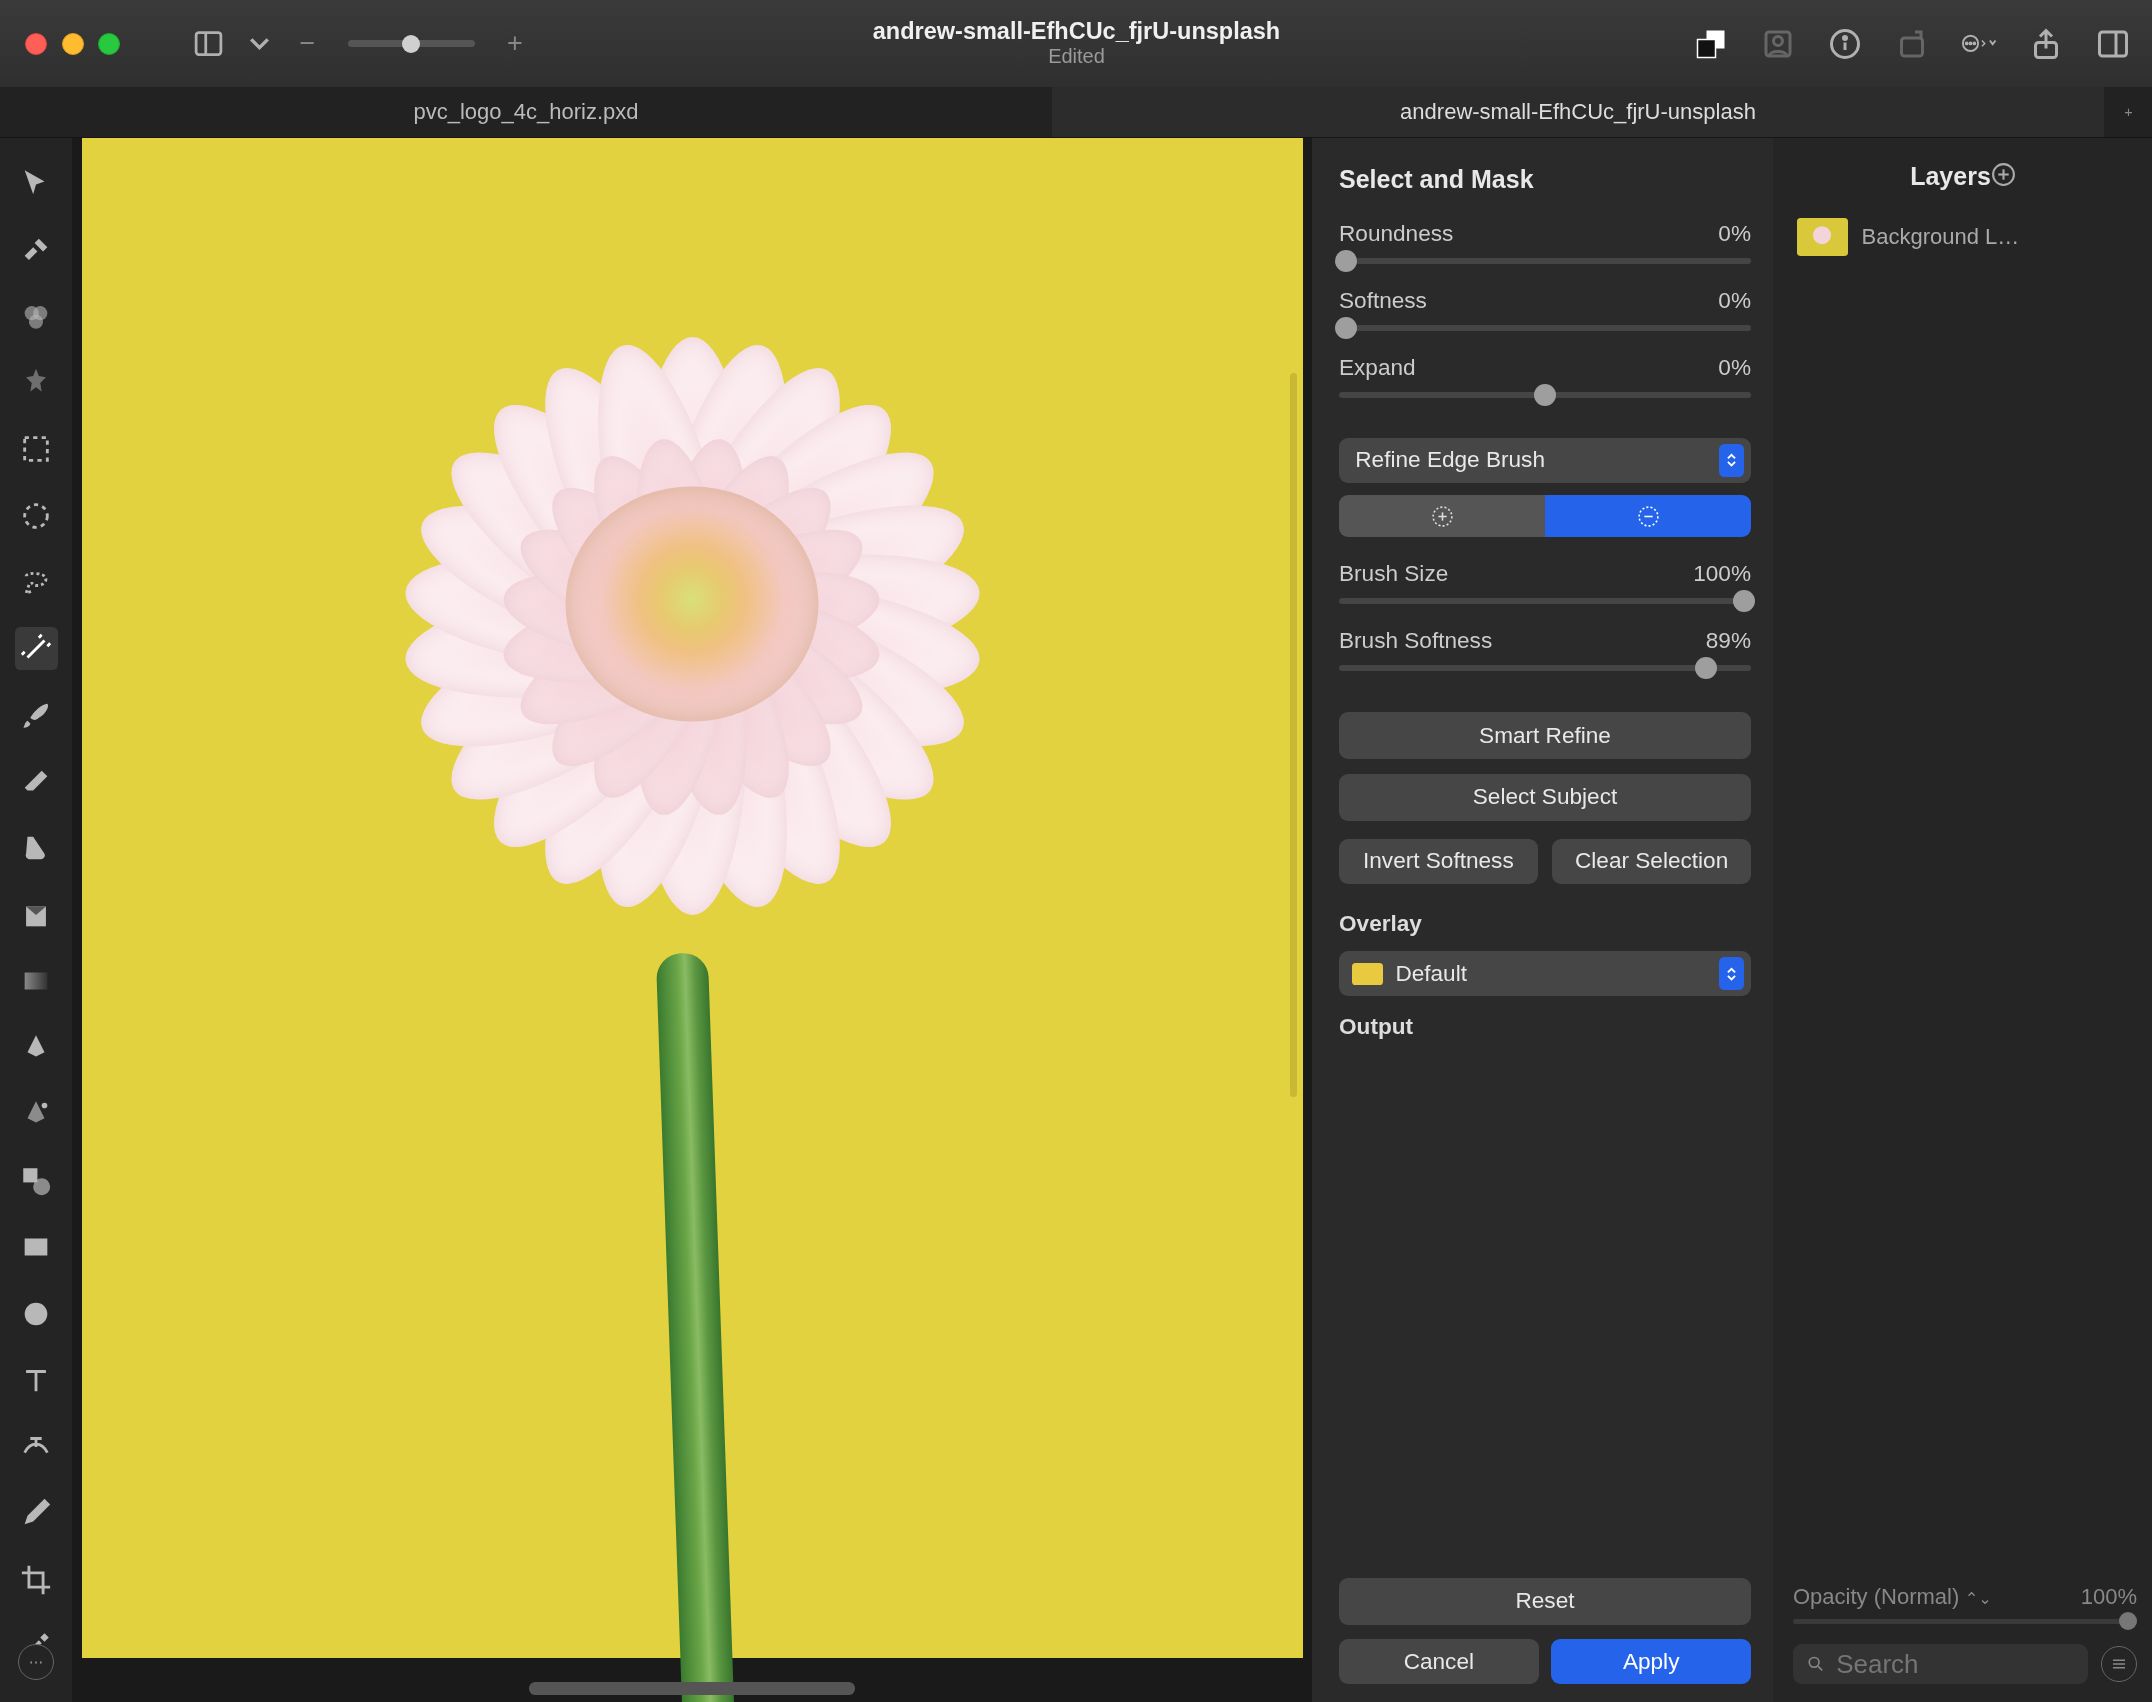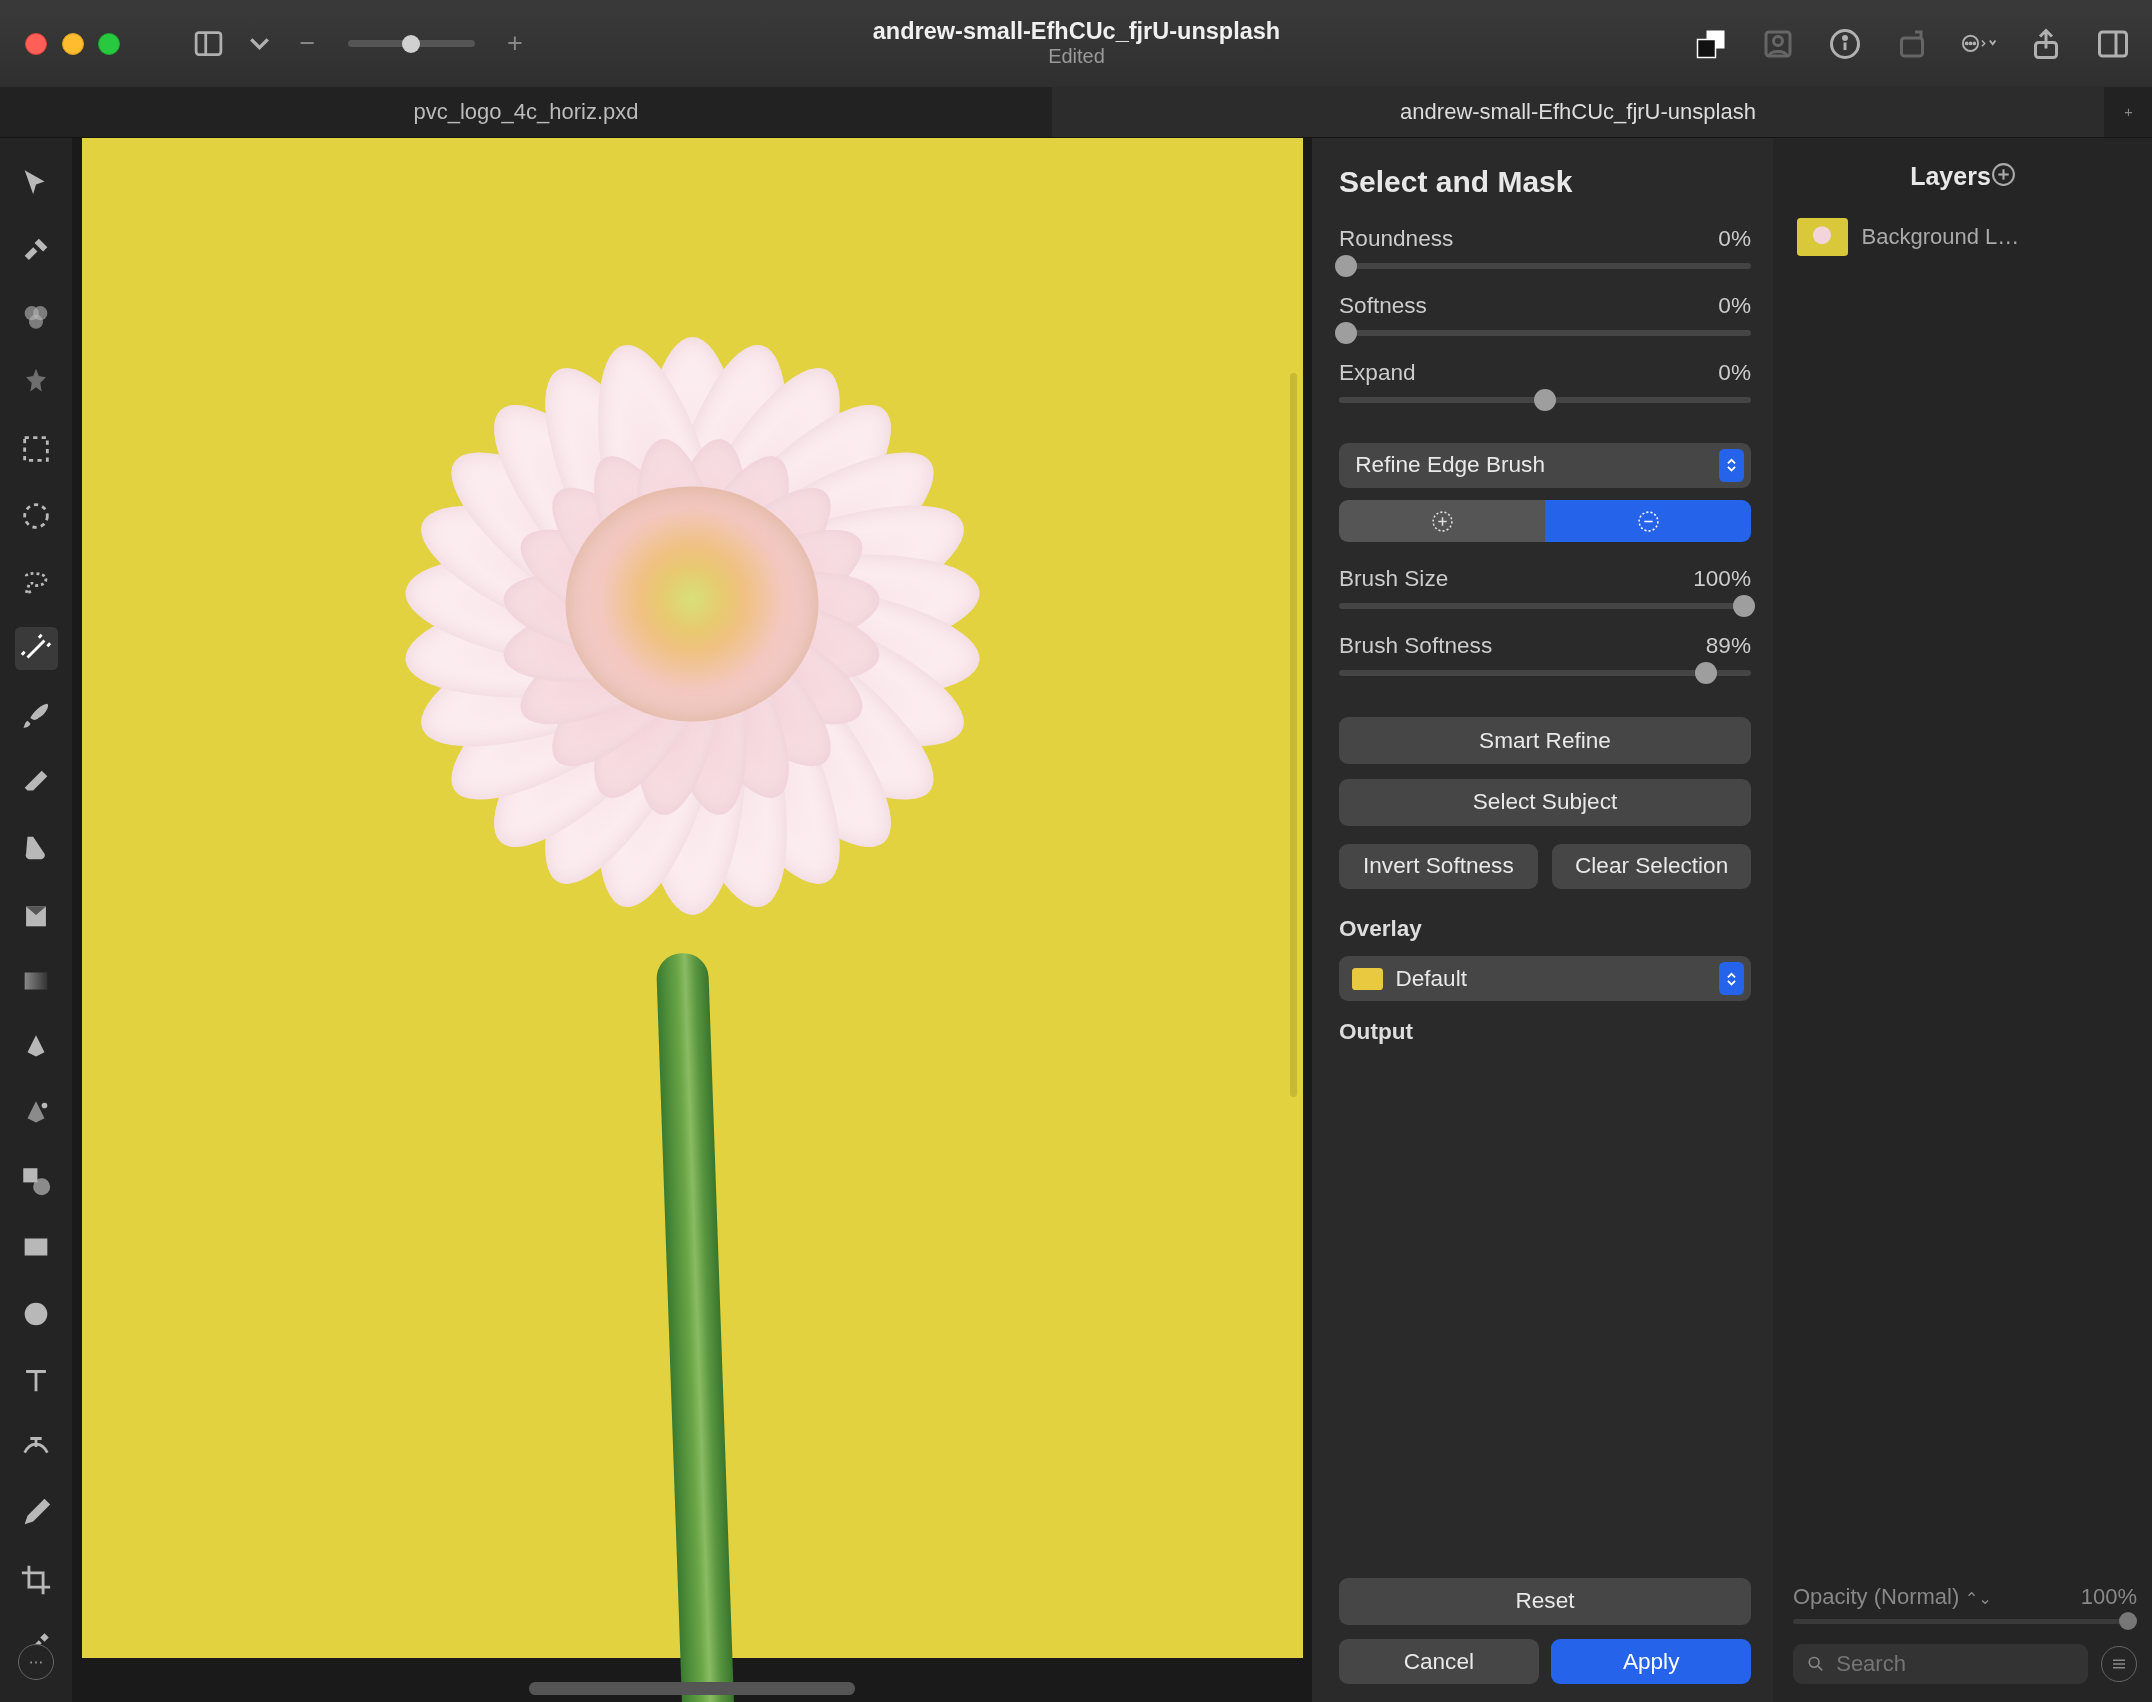--- a/index.html
+++ b/index.html
@@ -48,21 +48,21 @@
 
 
 .flower { position: absolute; left: 50%; top: 127px; transform: translateX(-50%); }
 .petals { position: relative; width: 832px; height: 706px; }
 .petal { position: absolute; background: radial-gradient(ellipse at 50% 100%, #f5d4dc, #fbecef 60%, #f9e8eb); border-radius: 50% 50% 48% 48% / 62% 62% 38% 38%; transform-origin: 50% 100%; box-shadow: inset 0 0 18px rgba(210,160,175,0.3); }
 .center { position: absolute; left: 50%; top: 50%; transform: translate(-50%,-56%); width: 253px; height: 235px; border-radius: 50%; background: radial-gradient(circle at 50% 48%, #d8e07a 0%, #e8c970 18%, #f0c182 30%, #f3c8c0 52%, #f6d4d9 80%); box-shadow: inset 0 0 27px rgba(190,140,80,0.5); }
 .stem { position: absolute; left: calc(50% - 22px); top: 688px; width: 52px; height: 814px; background: linear-gradient(90deg, #3a7a2f, #6aa647 40%, #8abb63 55%, #5a9640 75%, #38752d); border-radius: 25px; transform: rotate(-2deg); }
 
 
 .panel { width: 461px; background: #2a2a2a; padding: 27px 22px 18px 27px; overflow-y: auto; position: relative; }
-.panel-title { color: #e8e8e8; font-size: 30px; font-weight: 600; margin-bottom: 27px; }
+.panel-title { color: #e8e8e8; font-size: 25px; font-weight: 600; margin-bottom: 27px; }
 
 .param-row { margin-bottom: 5px; }
 .param-head { display: flex; justify-content: space-between; color: #ccc; font-size: 22.6px; margin-bottom: 11px; }
 .slider-track { height: 6.3px; background: #454545; border-radius: 3.6px; position: relative; margin-bottom: 23.5px; }
 .slider-thumb { width: 22px; height: 22px; background: #9e9e9e; border-radius: 50%; position: absolute; top: -8.1px; }
 
 .dropdown { background: #464646; border-radius: 9px; height: 45px; display: flex; align-items: center; padding: 0 16.3px; color: #e8e8e8; font-size: 22.6px; position: relative; cursor: pointer; margin-bottom: 12.7px; }
 .dd-arrows { position: absolute; right: 7.2px; width: 25px; height: 33px; background: #2563eb; border-radius: 5.4px; display: flex; flex-direction: column; align-items: center; justify-content: center; color: #fff; }
 
 .seg { display: flex; border-radius: 9px; overflow: hidden; height: 42px; margin-bottom: 23.5px; }
@@ -95,21 +95,21 @@
 .layer-name { color:#aaa; font-size:22px; white-space:nowrap; overflow:hidden; text-overflow:ellipsis; }
 
 .layers-footer { position:absolute; bottom:18px; left:20px; right:16px; }
 .opacity-row { display:flex; justify-content:space-between; align-items:center; color:#888; font-size:22px; margin-bottom:9px; }
 .op-chev { font-size:16.3px; margin-left:5.4px; }
 .opacity-track { height:5.4px; background:#3a3a3a; border-radius:2.7px; position:relative; margin-bottom:20px; }
 .opacity-thumb { width:18px; height:18px; background:#777; border-radius:50%; position:absolute; top:-6.3px; right:0; }
 .search-row { display:flex; align-items:center; gap:12.7px; }
 .search-box { flex:1; height:40px; background:#333; border-radius:9px; display:flex; align-items:center; padding:0 12.7px; color:#888; }
 .search-box svg { width:22px; height:22px; margin-right:11px; }
-.search-box input { background:transparent; border:none; color:#5eead4; font-size:22px; outline:none; width:100%; }
+.search-box input { background:transparent; border:none; color:#5eead4; font-size:26px; outline:none; width:100%; }
 .hamburger-btn { width:36px; height:36px; border-radius:50%; border:1.8px solid #666; display:flex; align-items:center; justify-content:center; color:#888; }
 
 
 .more-btn { position:absolute; bottom:22px; left:18px; width:36px; height:36px; border-radius:50%; border:1.8px solid #666; display:flex; align-items:center; justify-content:center; color:#999; background:#242424; }
 .toolbar .more-spacer { flex:1; }
 
 </style>
 </head>
 <body>
 

